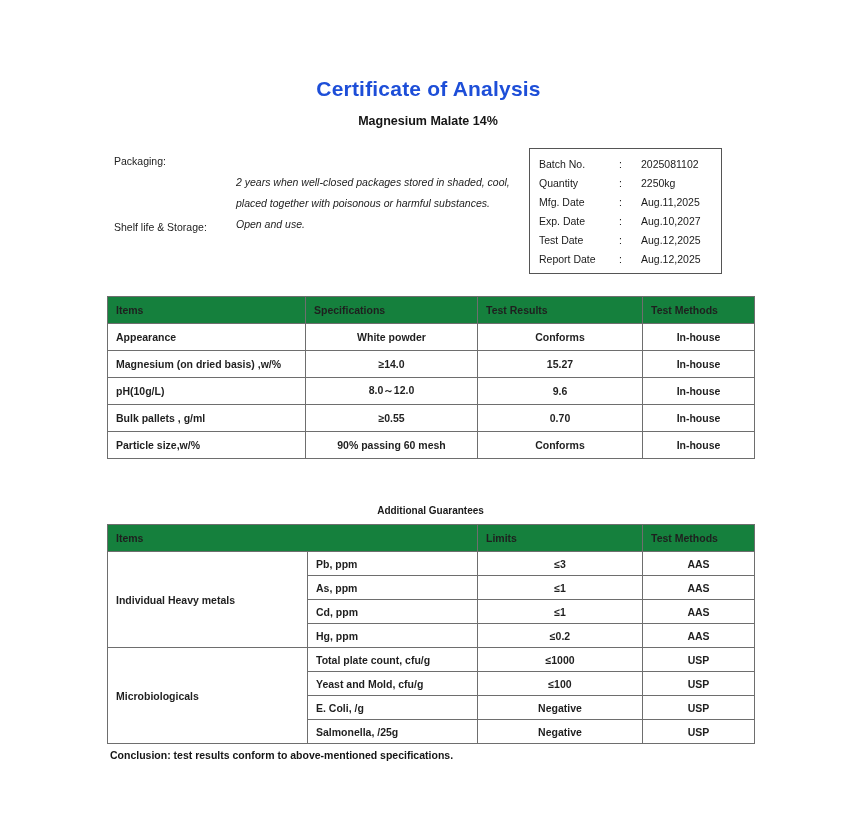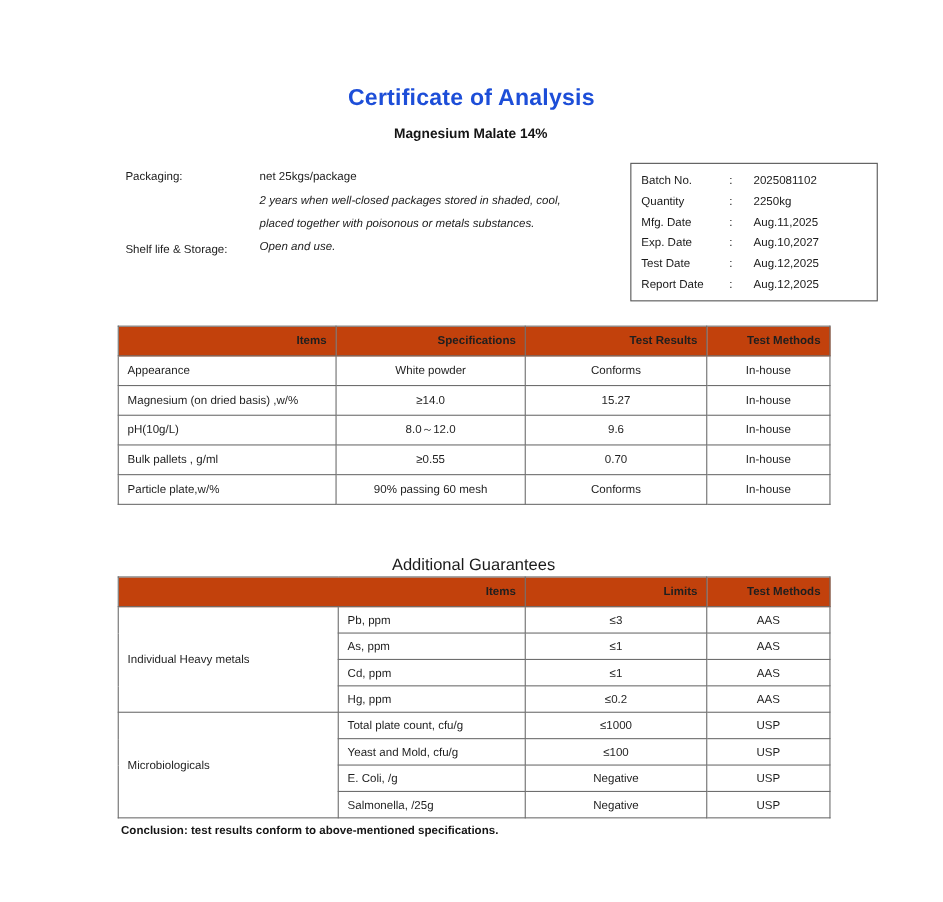--- a/index.html
+++ b/index.html
@@ -74,27 +74,26 @@
     display: flex;
     justify-content: space-between;
     line-height: 21px;
   }
   .just-line.last { display: block; }
 
   
   .batch-box {
     position: absolute;
     left: 529px; top: 148px;
-    width: 225px;
+    width: 193px;
     height: 126px;
     border: 1.4px solid #555;
     box-sizing: border-box;
     padding: 5px 0 0 0;
     font-size: 10.5px;
-    margin-left: 44px;
   }
   .batch-row {
     display: flex;
     align-items: center;
     height: 19px;
     padding-left: 9px;
   }
   .batch-key { width: 80px; flex: 0 0 80px; }
   .batch-colon { width: 22px; flex: 0 0 22px; }
   .batch-val { flex: 1; }
@@ -102,48 +101,48 @@
   
   table.coa {
     position: absolute;
     border-collapse: collapse;
     font-size: 10.5px;
     table-layout: fixed;
   }
   table.coa th, table.coa td {
     border: 1px solid #6e6e6e;
     padding: 0 8px;
-    font-weight: normal;
+    font-weight: bold;
     color: #1f1f1f;
   }
   table.coa thead th {
-    background: #c2410c;
-    font-weight: bold;
-    text-align: right;
+    background: #15803d;
+    font-weight: bold;
+    text-align: left;
     height: 26px;
     border-color: #6e6e6e;
   }
 
   
   #spec-table {
     left: 107px; top: 296px;
     width: 647px;
   }
   #spec-table td { height: 26px; }
   #spec-table td.c-item { text-align: left; }
   #spec-table td.c-mid { text-align: center; }
 
   
   .ag-caption {
     position: absolute;
     left: 107px; top: 505px;
     width: 647px;
     text-align: center;
-    font-size: 15px;
-    font-weight: normal;
+    font-size: 10px;
+    font-weight: bold;
     color: #1a1a1a;
   }
 
   
   #ag-table {
     left: 107px; top: 524px;
     width: 647px;
   }
   #ag-table td { height: 23px; }
   #ag-table td.c-group {
@@ -166,30 +165,29 @@
 <body>
 
 <div class="page">
 
   <div class="doc-title">Certificate of Analysis</div>
   <div class="doc-subtitle">Magnesium Malate 14%</div>
 
   <div class="info-block">
     <div class="info-row">
       <div class="info-label">Packaging:</div>
-      <div class="info-value">net 25kgs/package</div>
     </div>
     <div class="info-row">
       <div class="info-label">Shelf life &amp; Storage:</div>
       <div class="info-value justify">
         <div class="just-line">
           <span>2 years when well-closed packages stored in shaded, cool,</span>
         </div>
         <div class="just-line">
-          <span>placed together with poisonous or metals substances.</span>
+          <span>placed together with poisonous or harmful substances.</span>
         </div>
         <div class="just-line last">
           <span>Open and use.</span>
         </div>
       </div>
     </div>
   </div>
 
   <div class="batch-box">
     <div class="batch-row">
@@ -258,21 +256,21 @@
         <td class="c-mid">9.6</td>
         <td class="c-mid">In-house</td>
       </tr>
       <tr>
         <td class="c-item">Bulk pallets , g/ml</td>
         <td class="c-mid">≥0.55</td>
         <td class="c-mid">0.70</td>
         <td class="c-mid">In-house</td>
       </tr>
       <tr>
-        <td class="c-item">Particle plate,w/%</td>
+        <td class="c-item">Particle size,w/%</td>
         <td class="c-mid">90% passing 60 mesh</td>
         <td class="c-mid">Conforms</td>
         <td class="c-mid">In-house</td>
       </tr>
     </tbody>
   </table>
 
   <div class="ag-caption">Additional Guarantees</div>
 
   <table class="coa" id="ag-table">

